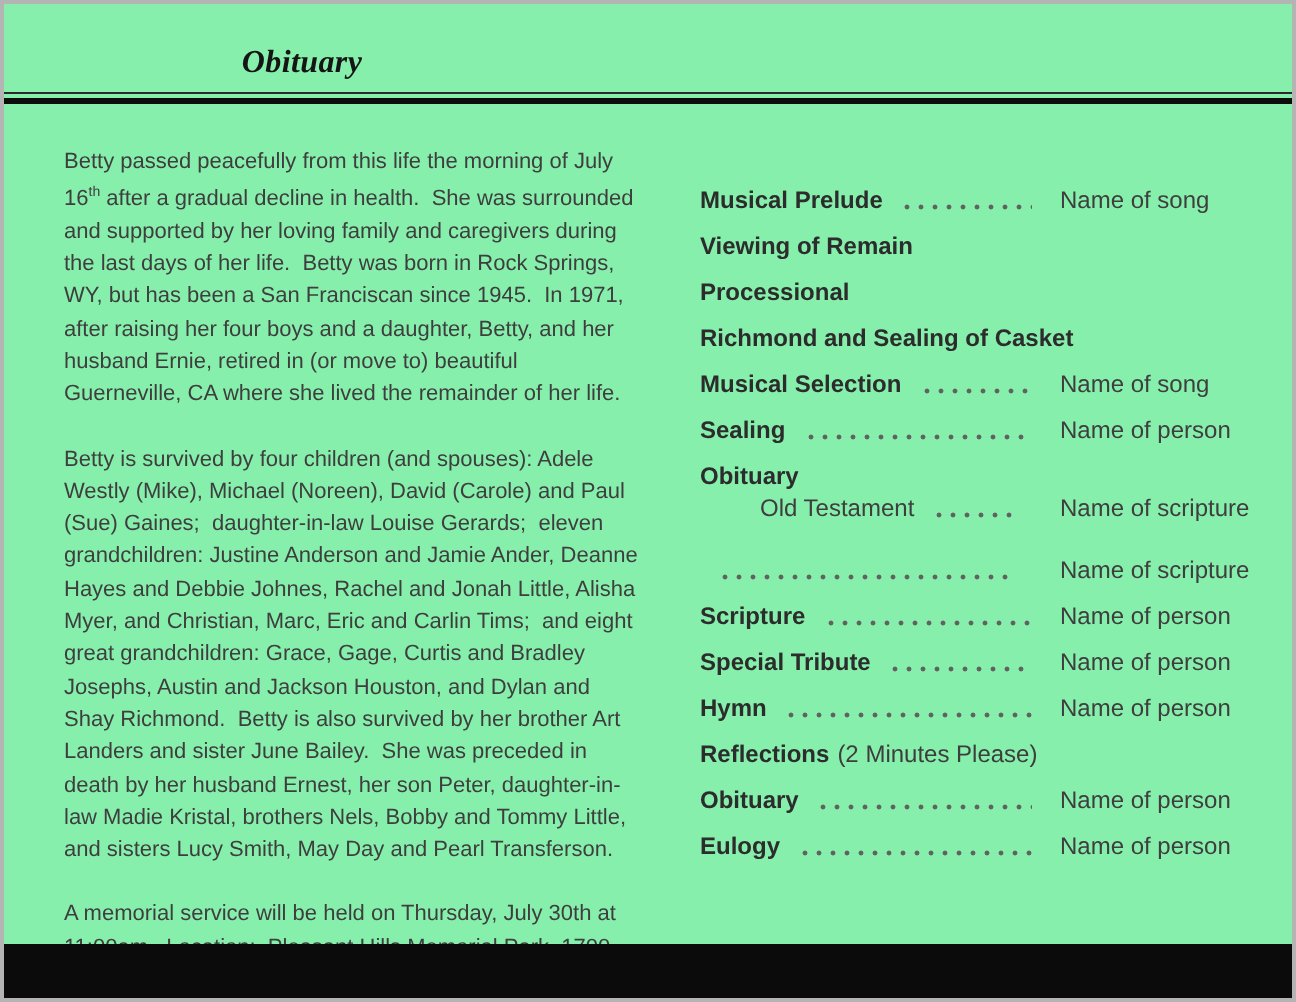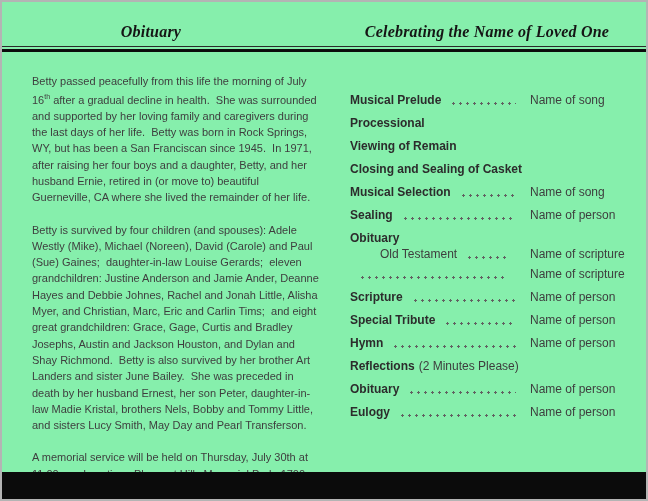--- a/index.html
+++ b/index.html
@@ -42,38 +42,37 @@
   .row .note  { margin-left:4px; white-space:nowrap; }
   .row .value { width:100px; flex:none; white-space:nowrap; color:#3e3e3e; }
 
   .leader {
     flex:1; align-self:flex-end; height:3px; margin:0 14px 2px 9px;
     background-image:radial-gradient(circle, #616161 1px, transparent 1.4px);
     background-size:7px 3px; background-repeat:repeat-x; background-position:0 50%;
   }
 
   .row.group { margin-bottom:3px; }
-  .row.sub   { margin-bottom:7px; }
+  .row.sub   { margin-bottom:18px; }
   .row.sub .label { font-weight:normal; padding-left:30px; color:#3e3e3e; }
   .row.sub .leader { margin-right:24px; }
   .row.sub.last { margin-bottom:10px; }
 
   
   .bottom-bar {
     position:absolute; left:0; right:0; bottom:0; height:27px; background:#0b0b0b;
   }
 </style>
 </head>
 <body>
 
 <div class="page">
 
   <div class="header">
     <div class="header-half left">Obituary</div>
-    <div class="header-half right">Celebrating the Name of Loved One</div>
   </div>
 
   <div class="rule-thin"></div>
   <div class="rule-thick"></div>
 
   <div class="content">
 
     <div class="col-left">
       <p><span>Betty passed peacefully from this life the morning of July 16</span><sup>th</sup><span> after a gradual decline in health.  She was surrounded and supported by her loving family and caregivers during the last days of her life.  Betty was born in Rock Springs, WY, but has been a San Franciscan since 1945.  In 1971, after raising her four boys and a daughter, Betty, and her husband Ernie, retired in (or move to) beautiful Guerneville, CA where she lived the remainder of her life.</span></p>
       <p>Betty is survived by four children (and spouses): Adele Westly (Mike), Michael (Noreen), David (Carole) and Paul (Sue) Gaines;  daughter-in-law Louise Gerards;  eleven grandchildren: Justine Anderson and Jamie Ander, Deanne Hayes and Debbie Johnes, Rachel and Jonah Little, Alisha Myer, and Christian, Marc, Eric and Carlin Tims;  and eight great grandchildren: Grace, Gage, Curtis and Bradley Josephs, Austin and Jackson Houston, and Dylan and Shay Richmond.  Betty is also survived by her brother Art Landers and sister June Bailey.  She was preceded in death by her husband Ernest, her son Peter, daughter-in-law Madie Kristal, brothers Nels, Bobby and Tommy Little, and sisters Lucy Smith, May Day and Pearl Transferson.</p>
@@ -82,29 +81,29 @@
 
     <div class="col-right">
 
       <div class="row">
         <span class="label">Musical Prelude</span>
         <span class="leader"></span>
         <span class="value">Name of song</span>
       </div>
 
       <div class="row">
+        <span class="label">Viewing of Remain</span>
+      </div>
+
+      <div class="row">
         <span class="label">Processional</span>
       </div>
 
       <div class="row">
-        <span class="label">Viewing of Remain</span>
-      </div>
-
-      <div class="row">
-        <span class="label">Closing and Sealing of Casket</span>
+        <span class="label">Richmond and Sealing of Casket</span>
       </div>
 
       <div class="row">
         <span class="label">Musical Selection</span>
         <span class="leader"></span>
         <span class="value">Name of song</span>
       </div>
 
       <div class="row">
         <span class="label">Sealing</span>

